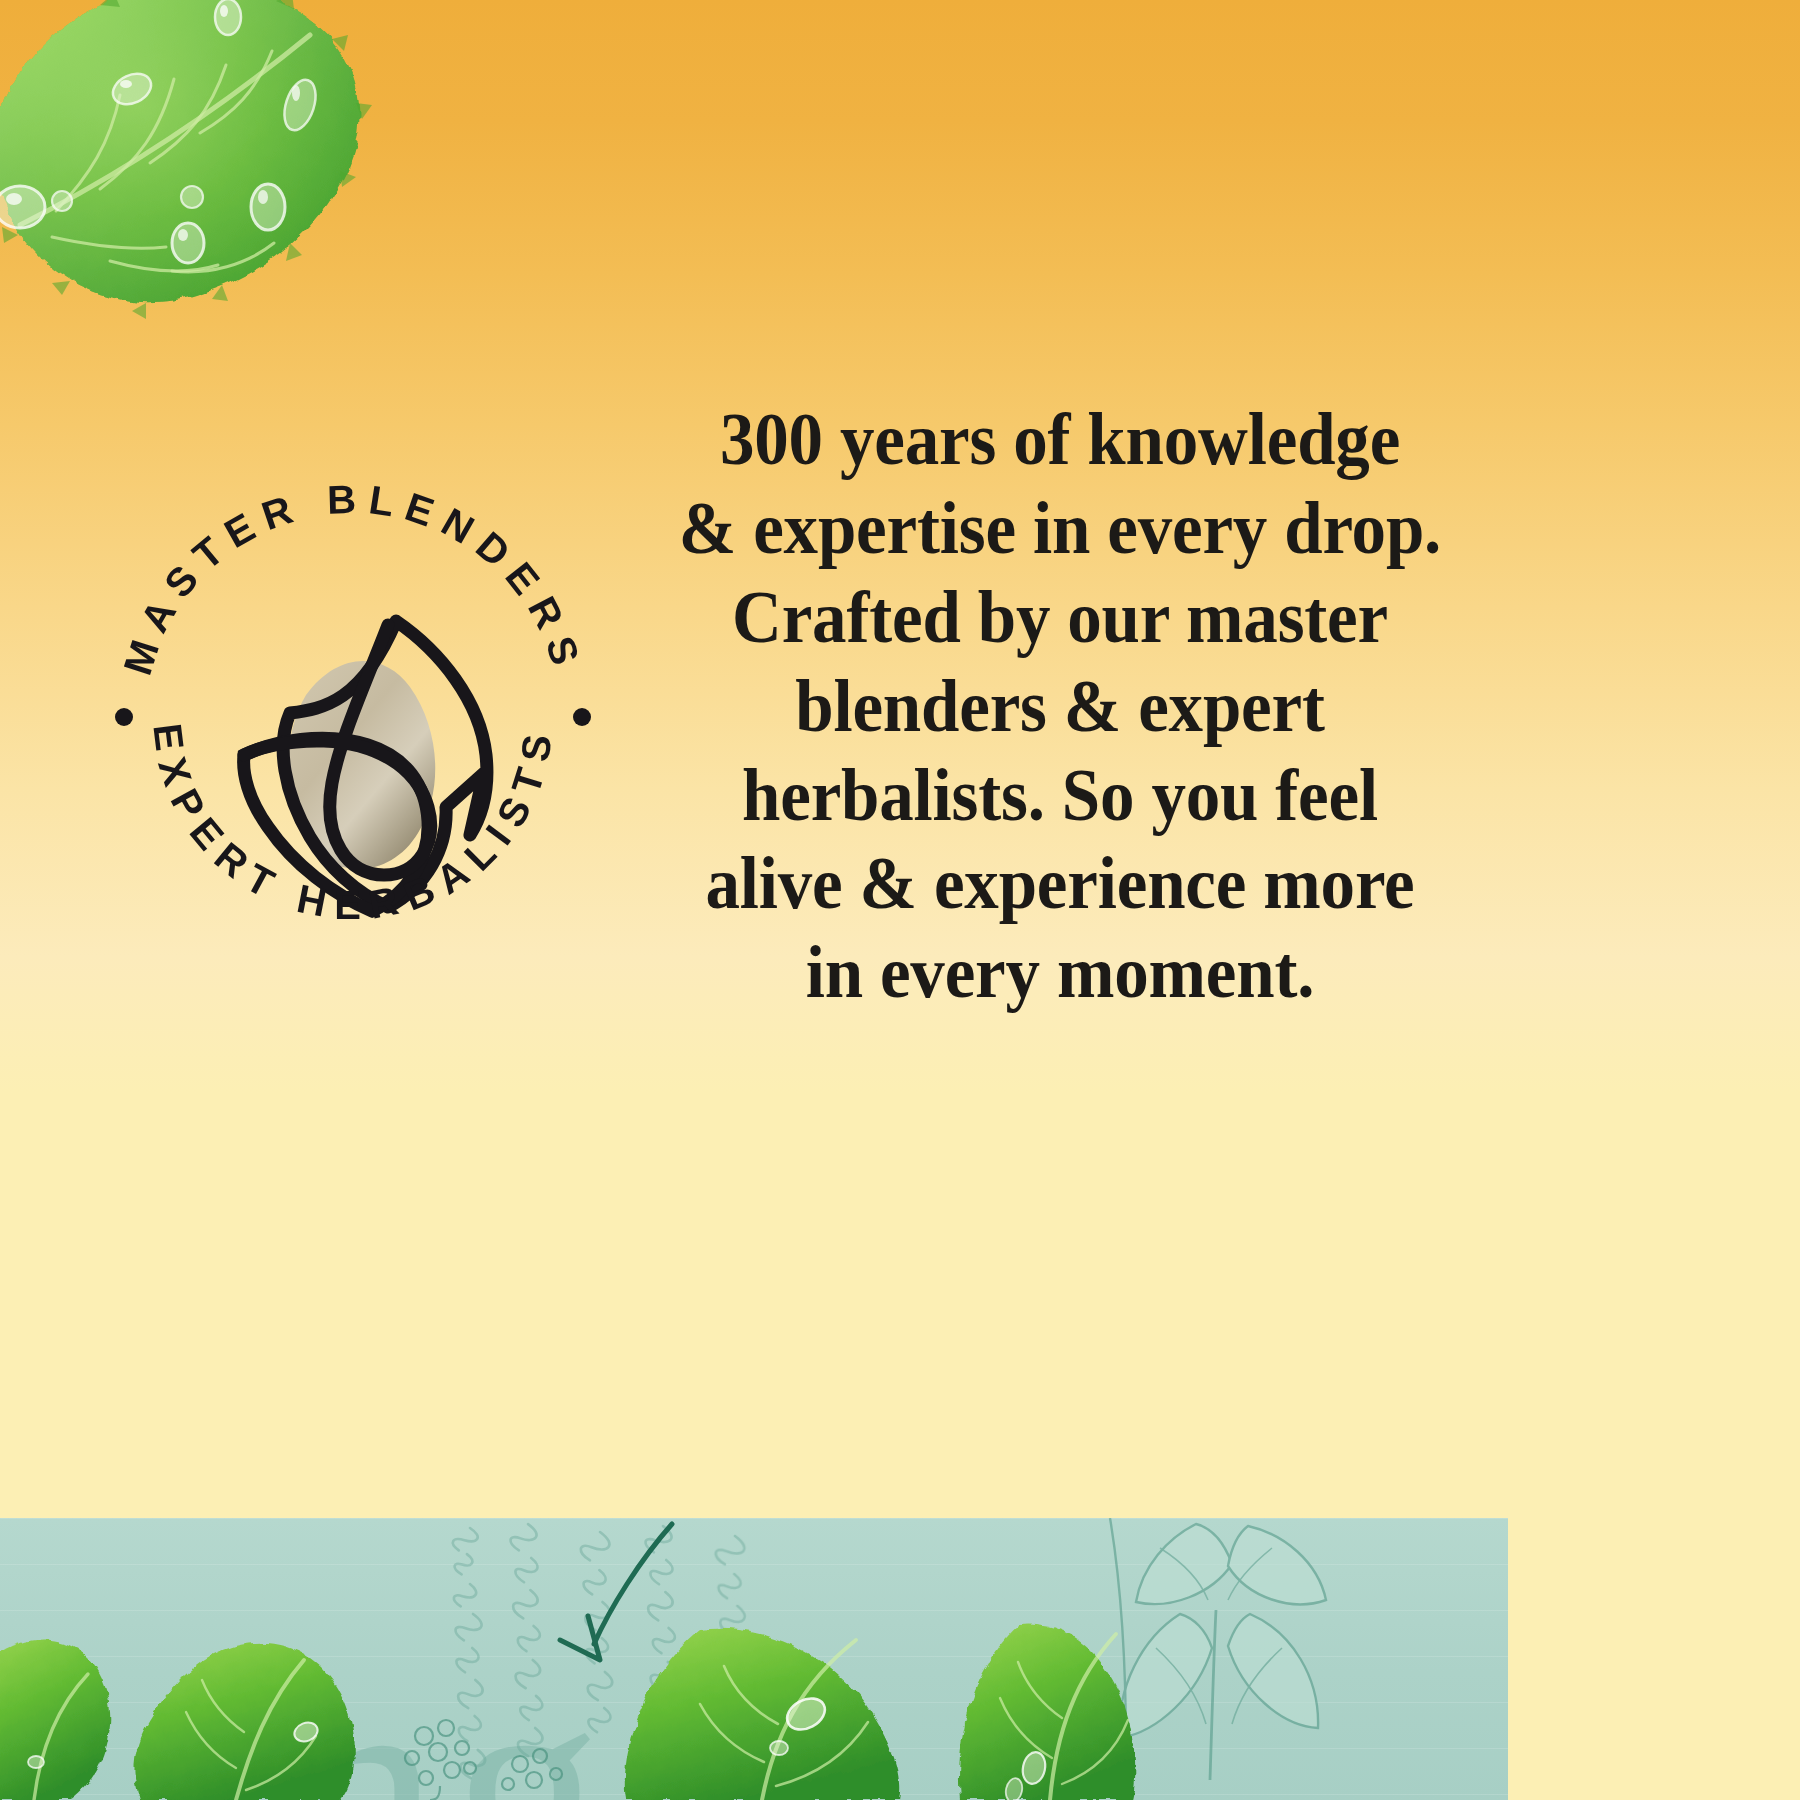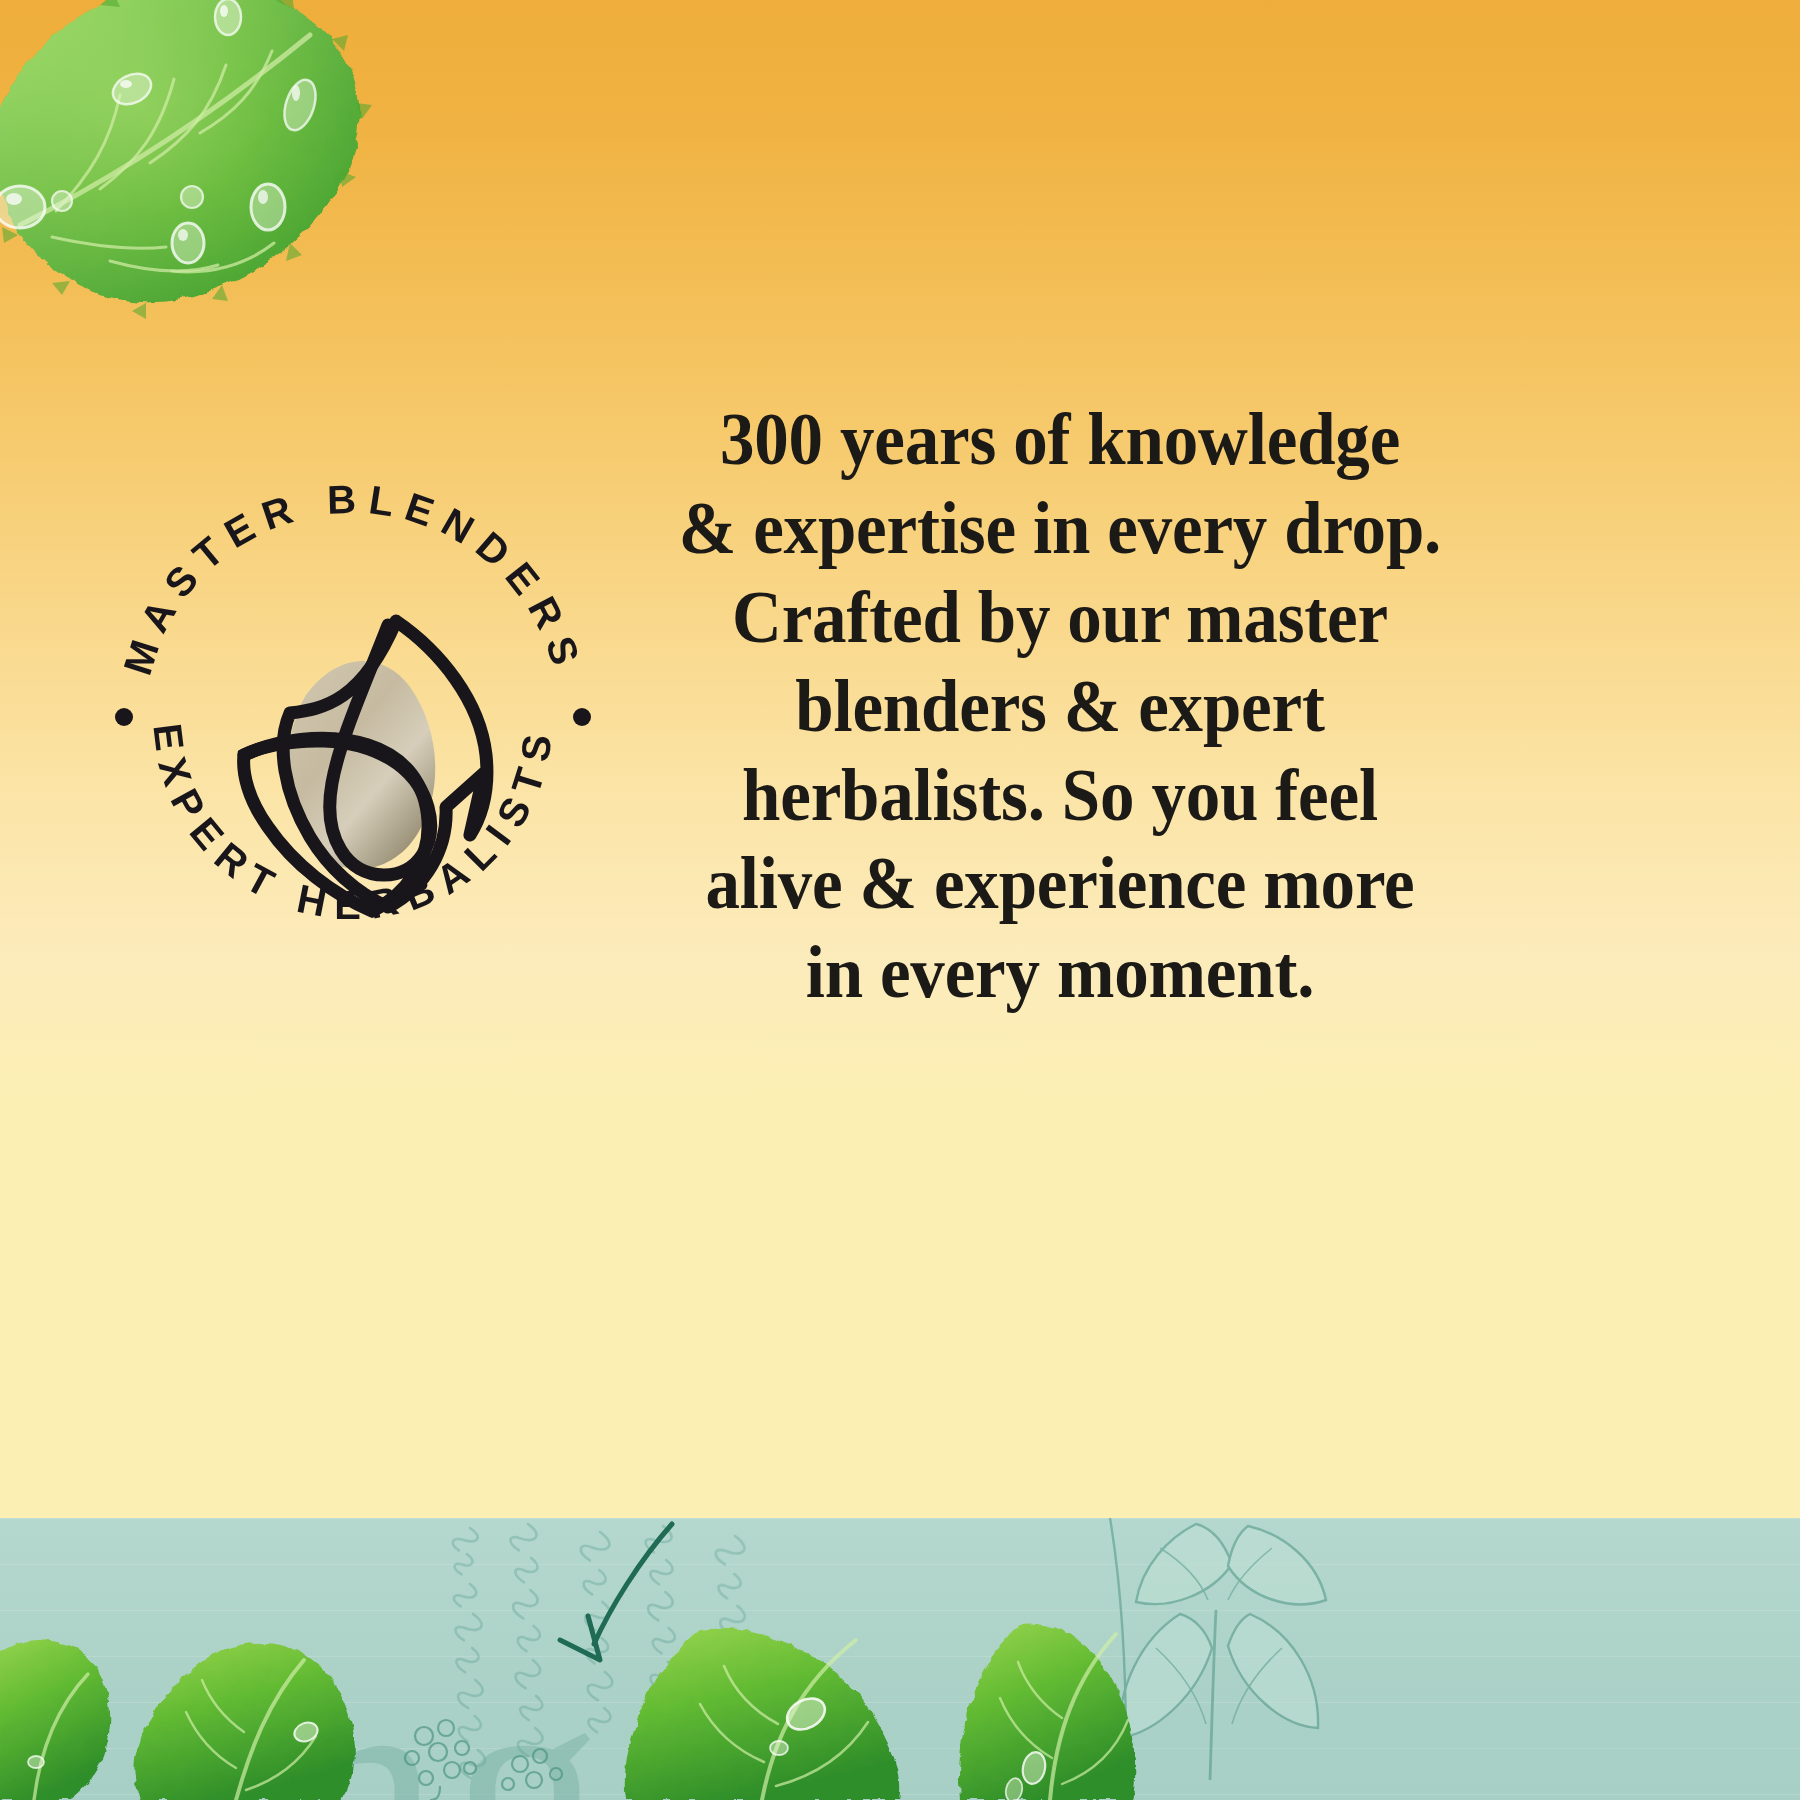--- a/index.html
+++ b/index.html
@@ -48,21 +48,21 @@
     font-size:75px;
     line-height:1.185;
     letter-spacing:-0.2px;
     transform:scaleX(0.92);
     transform-origin:center top;
   }
   .copy .line{display:block;white-space:nowrap;}
 
   
   .band{
-    position:absolute;left:0;top:1518px;width:1800px;height:282px;
+    position:absolute;left:0;top:1518px;width:1508px;height:282px;
     overflow:hidden;
     background:
       repeating-linear-gradient(180deg, rgba(255,255,255,0.14) 0px, rgba(255,255,255,0.14) 1px, rgba(0,0,0,0) 1px, rgba(0,0,0,0) 46px),
       linear-gradient(180deg,#B5D8CE 0%,#ACD2C8 55%,#A7CFC5 100%);
   }
   .band svg{position:absolute;left:0;top:0;width:1800px;height:282px;display:block;}
   .band-ghost{
     position:absolute;left:290px;top:118px;
     font-family:"Liberation Serif", serif;
     font-size:300px;line-height:1;font-weight:400;

